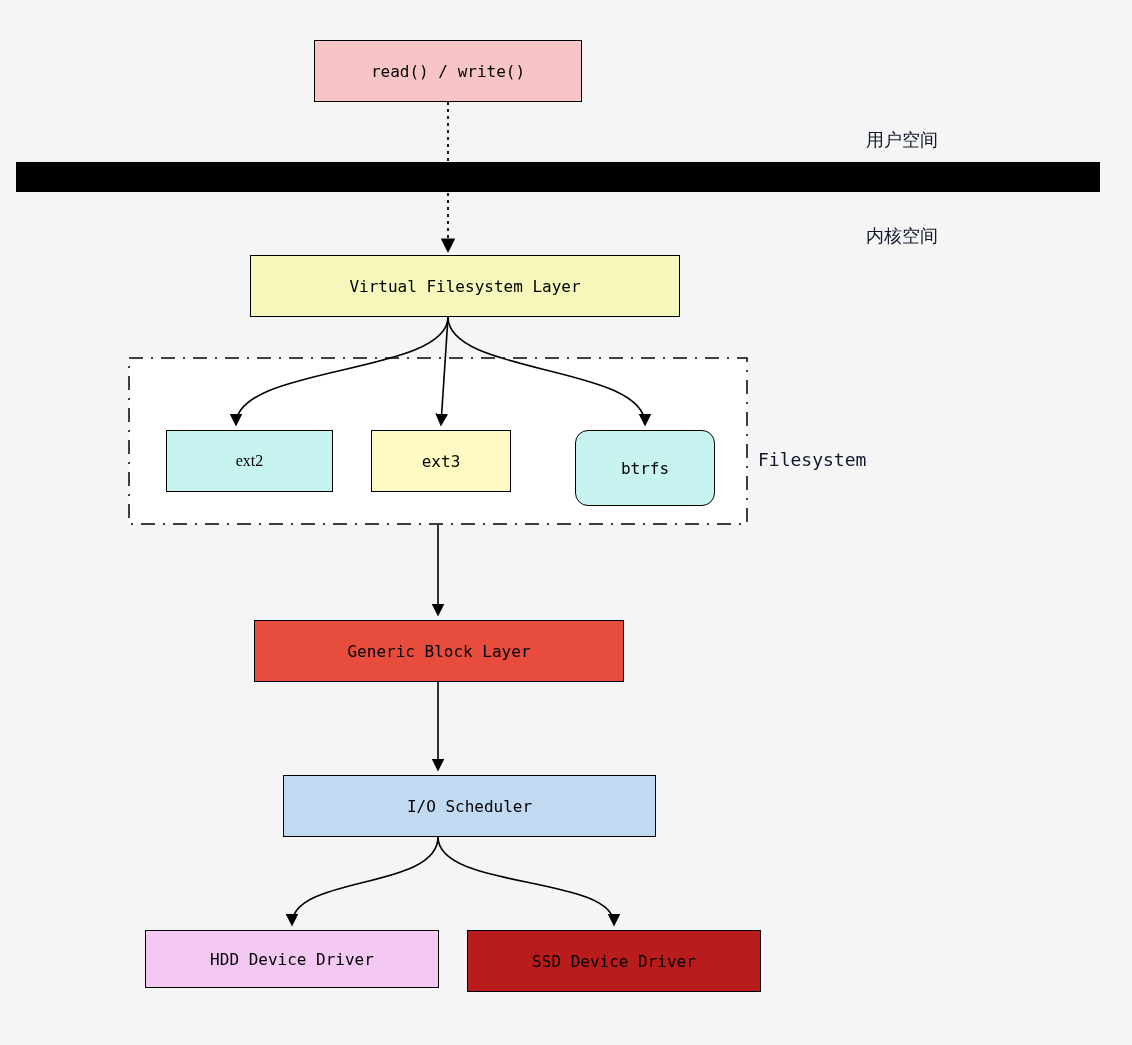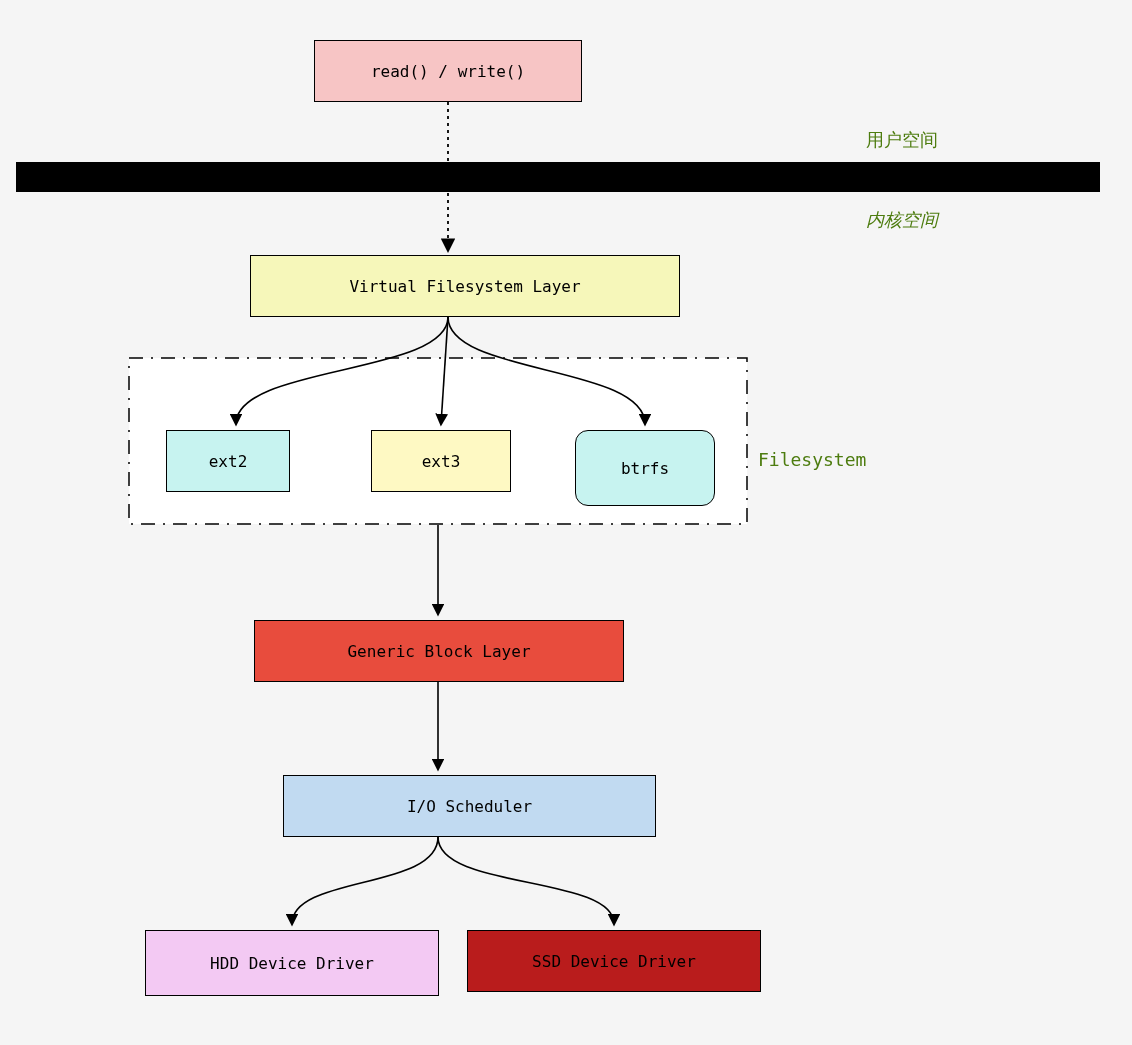--- a/index.html
+++ b/index.html
@@ -1,53 +1,53 @@
 <!DOCTYPE html>
 <html><head>
 <meta charset="utf-8">
 <style>
   html,body{margin:0;padding:0;background:#f5f5f5;}
   body{font-family:"SFMono-Regular","Menlo","Consolas",monospace;font-size:16px;color:#000;}
   .canvas{position:relative;width:1132px;height:1045px;}
   .box{position:absolute;border:1.5px solid #000;display:flex;align-items:center;justify-content:center;box-sizing:border-box;text-align:center;padding:4px 8px;}
-  .label{position:absolute;font-family:"PingFang SC","Microsoft YaHei",monospace,sans-serif;font-size:18px;color:#4d7c0f;}
+  .label{position:absolute;font-family:"PingFang SC","Microsoft YaHei",monospace,sans-serif;font-size:18px;color:#0f172a;}
   .bar{position:absolute;background:#000;}
   .group{position:absolute;box-sizing:border-box;}
   svg{position:absolute;top:0;left:0;overflow:visible;}
 </style>
 </head>
 <body>
 
 <div class="canvas">
 
   <div class="label" style="left:866px;top:128px;">用户空间</div>
-  <div class="label" style="left:866px;top:208px;font-style:italic;">内核空间</div>
+  <div class="label" style="left:866px;top:224px;">内核空间</div>
   <div class="label" style="left:758px;top:449px;">Filesystem</div>
 
   <div class="bar" style="left:16px;top:162px;width:1084px;height:30px;"></div>
 
   <div class="box" style="left:314px;top:40px;width:268px;height:62px;background:#f7c5c5;">read() / write()</div>
 
   <div class="box" style="left:250px;top:255px;width:430px;height:62px;background:#f6f7ba;">Virtual Filesystem Layer</div>
 
   <div class="group" style="left:128px;top:357px;width:620px;height:168px;">
     <svg width="620" height="168">
       <rect x="1" y="1" width="618" height="166" fill="#fff" stroke="#000" stroke-width="1.5" stroke-dasharray="14 8 2 8"></rect>
     </svg>
   </div>
 
-  <div class="box" style="left:166px;top:430px;width:124px;height:62px;background:#c7f3f0;">ext2</div>
+  <div class="box" style="left:166px;top:430px;width:167px;height:62px;background:#c7f3f0;font-family:Liberation Serif, serif;">ext2</div>
   <div class="box" style="left:371px;top:430px;width:140px;height:62px;background:#fef9c3;">ext3</div>
   <div class="box" style="left:575px;top:430px;width:140px;height:76px;background:#c7f3f0;border-radius:13px;">btrfs</div>
 
   <div class="box" style="left:254px;top:620px;width:370px;height:62px;background:#e84c3d;">Generic Block Layer</div>
 
   <div class="box" style="left:283px;top:775px;width:373px;height:62px;background:#c1daf1;">I/O Scheduler</div>
 
-  <div class="box" style="left:145px;top:930px;width:294px;height:66px;background:#f3c9f3;">HDD Device Driver</div>
+  <div class="box" style="left:145px;top:930px;width:294px;height:58px;background:#f3c9f3;">HDD Device Driver</div>
   <div class="box" style="left:467px;top:930px;width:294px;height:62px;background:#b91c1c;">SSD Device Driver</div>
 
   <svg width="1132" height="1045">
     <defs>
       <marker id="arrow" viewBox="0 0 10 10" refX="8" refY="5" markerWidth="8" markerHeight="8" orient="auto-start-reverse">
         <path d="M 0 0 L 10 5 L 0 10 z" fill="#000"></path>
       </marker>
     </defs>
 
     <path d="M 448 102 L 448 250" stroke="#000" stroke-width="1.8" stroke-dasharray="3 4" fill="none" marker-end="url(#arrow)"></path>

